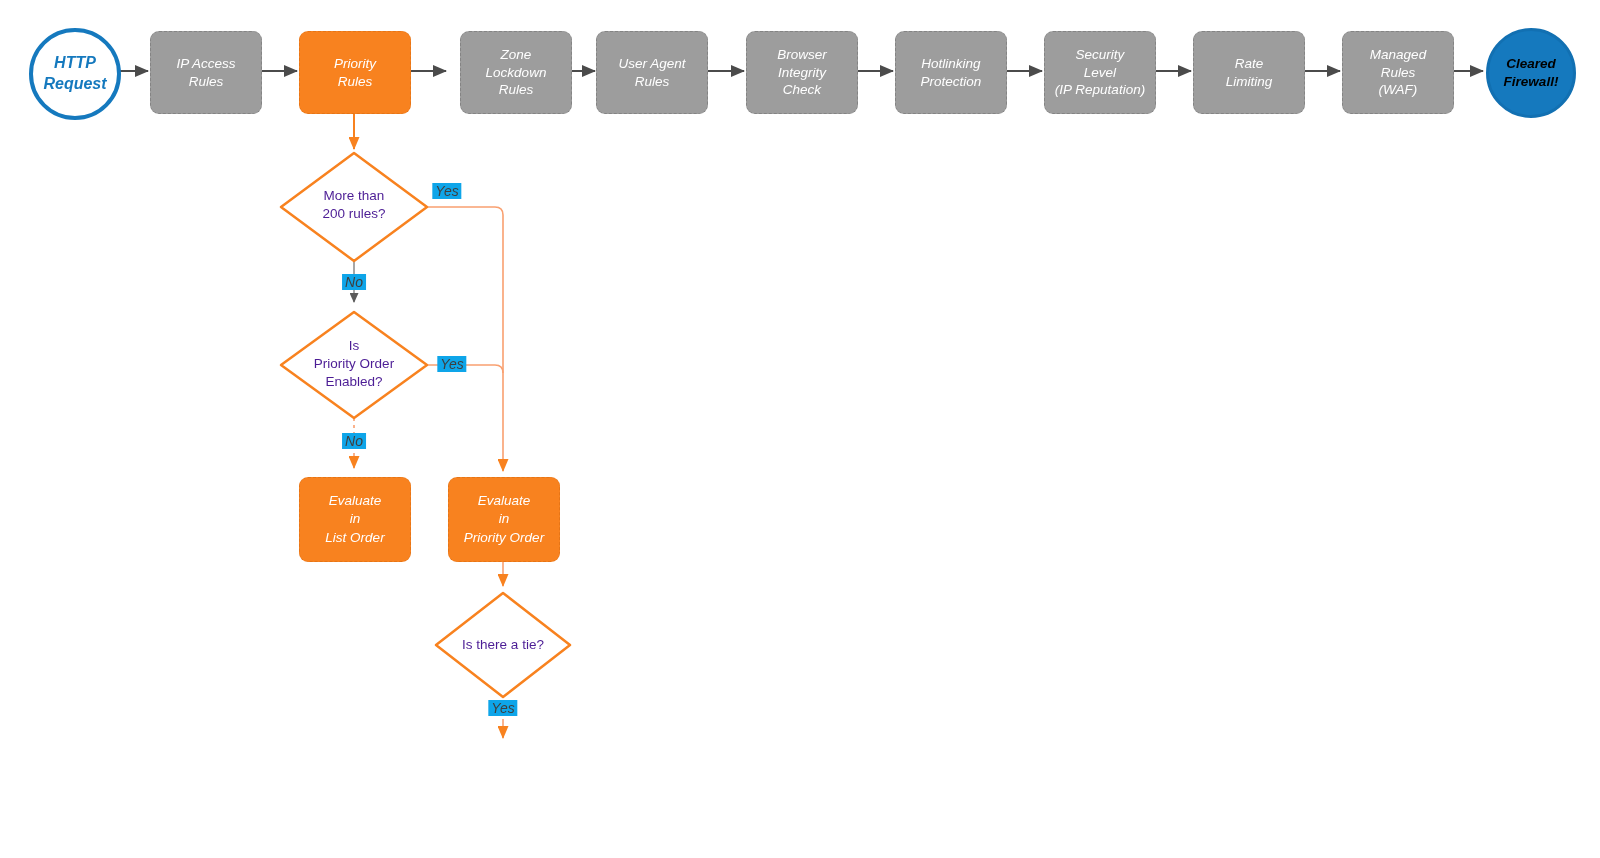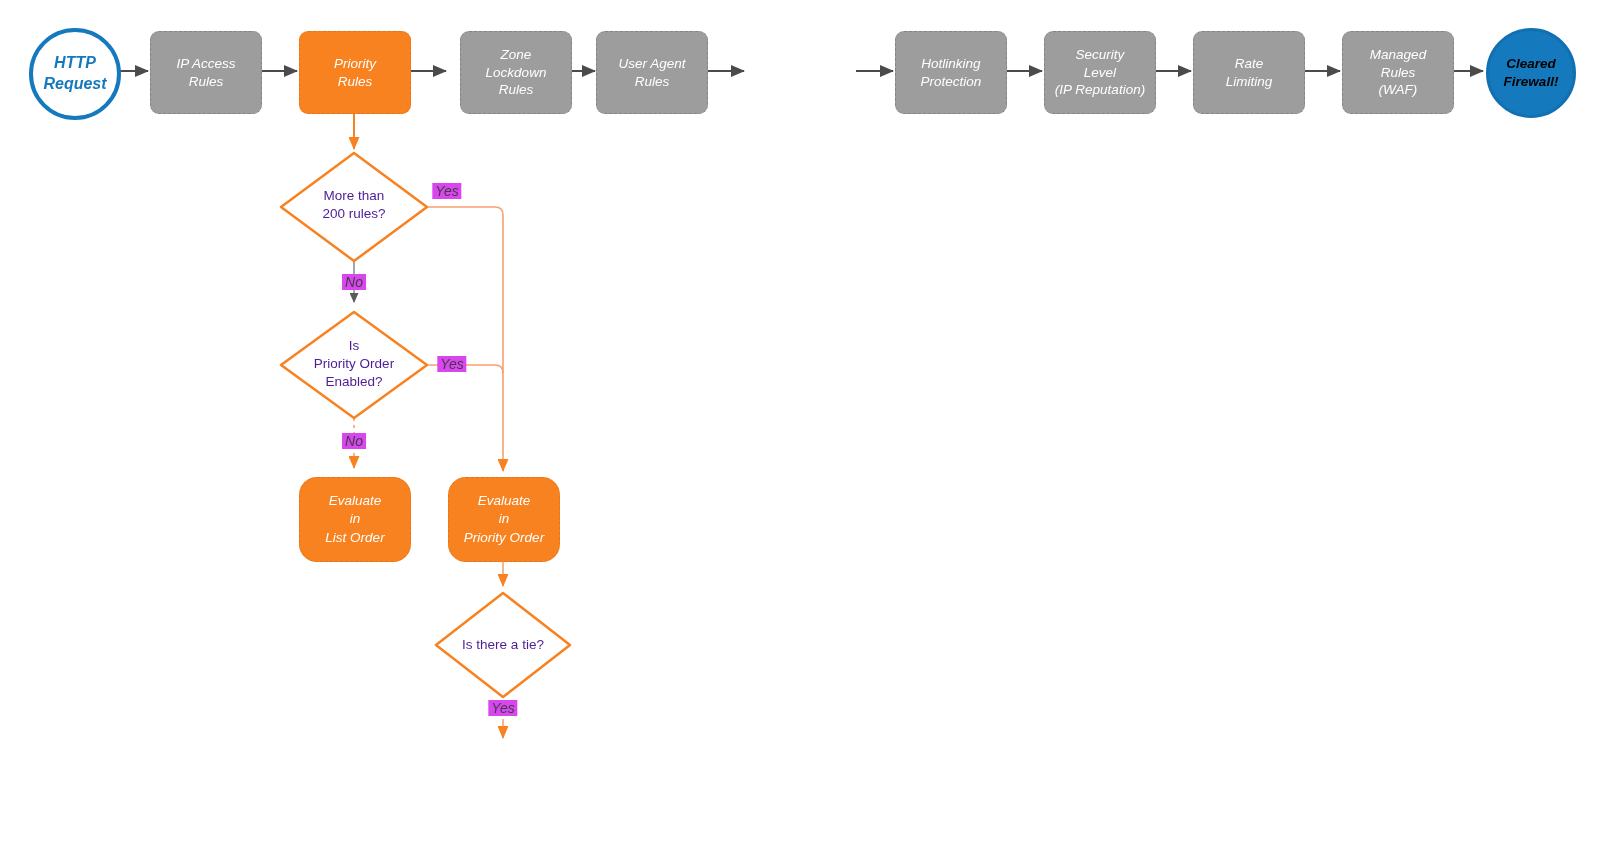--- a/index.html
+++ b/index.html
@@ -19,39 +19,39 @@
     z-index:2;
   }
   .stage{
     width:110px;height:81px;top:31px;
     border-radius:9px;
     color:#ffffff;font-style:italic;font-size:13.5px;line-height:1.32;
   }
   .stage.gray{background:#9d9d9d;border:1px dashed rgba(112,112,112,.55);}
   .stage.orange,.action{background:#f8821f;border:1px dashed rgba(200,98,14,.40);}
   .action{
-    position:absolute;width:110px;height:83px;border-radius:18px;
+    position:absolute;width:110px;height:83px;border-radius:9px;
     display:flex;align-items:center;justify-content:center;
     text-align:center;white-space:pre-line;
     color:#ffffff;font-style:italic;font-size:13.5px;line-height:1.35;z-index:2;
   }
   .circle{
     width:84px;height:84px;border-radius:50%;
     font-weight:bold;font-style:italic;font-size:16px;line-height:1.3;
   }
   .circle.start{left:29px;top:28px;background:#ffffff;border:4px solid #1579be;color:#1579be;}
   .circle.end{left:1486px;top:28px;background:#1579be;border:3px solid #1270b2;color:#000000;font-size:13.5px;}
   .diamond-text{
     width:140px;
     color:#4c1d95;font-size:13.5px;line-height:1.35;z-index:2;
   }
   .edge-label{
     position:absolute;transform:translate(-50%,-50%);
     color:#3e3e3e;font-style:italic;font-size:14px;
-    background:#d946ef;padding:0 3px;z-index:3;
+    background:#0ea5e9;padding:0 3px;z-index:3;
   }
 </style>
 </head>
 <body>
 
 <div class="canvas">
 
   <svg class="connectors" width="1600" height="858" viewBox="0 0 1600 858">
     <defs>
       <marker id="mGray" markerUnits="userSpaceOnUse" markerWidth="14" markerHeight="12" refX="13" refY="6" orient="auto">
@@ -96,20 +96,23 @@
 
   <div class="node stage gray" style="left:150px">IP Access
 Rules</div>
   <div class="node stage orange" style="left:299px">Priority
 Rules</div>
   <div class="node stage gray" style="left:460px">Zone
 Lockdown
 Rules</div>
   <div class="node stage gray" style="left:596px">User Agent
 Rules</div>
+  <div class="node stage gray" style="left:746px">Browser
+Integrity
+Check</div>
   <div class="node stage gray" style="left:895px">Hotlinking
 Protection</div>
   <div class="node stage gray" style="left:1044px">Security
 Level
 (IP Reputation)</div>
   <div class="node stage gray" style="left:1193px">Rate
 Limiting</div>
   <div class="node stage gray" style="left:1342px">Managed
 Rules
 (WAF)</div>

